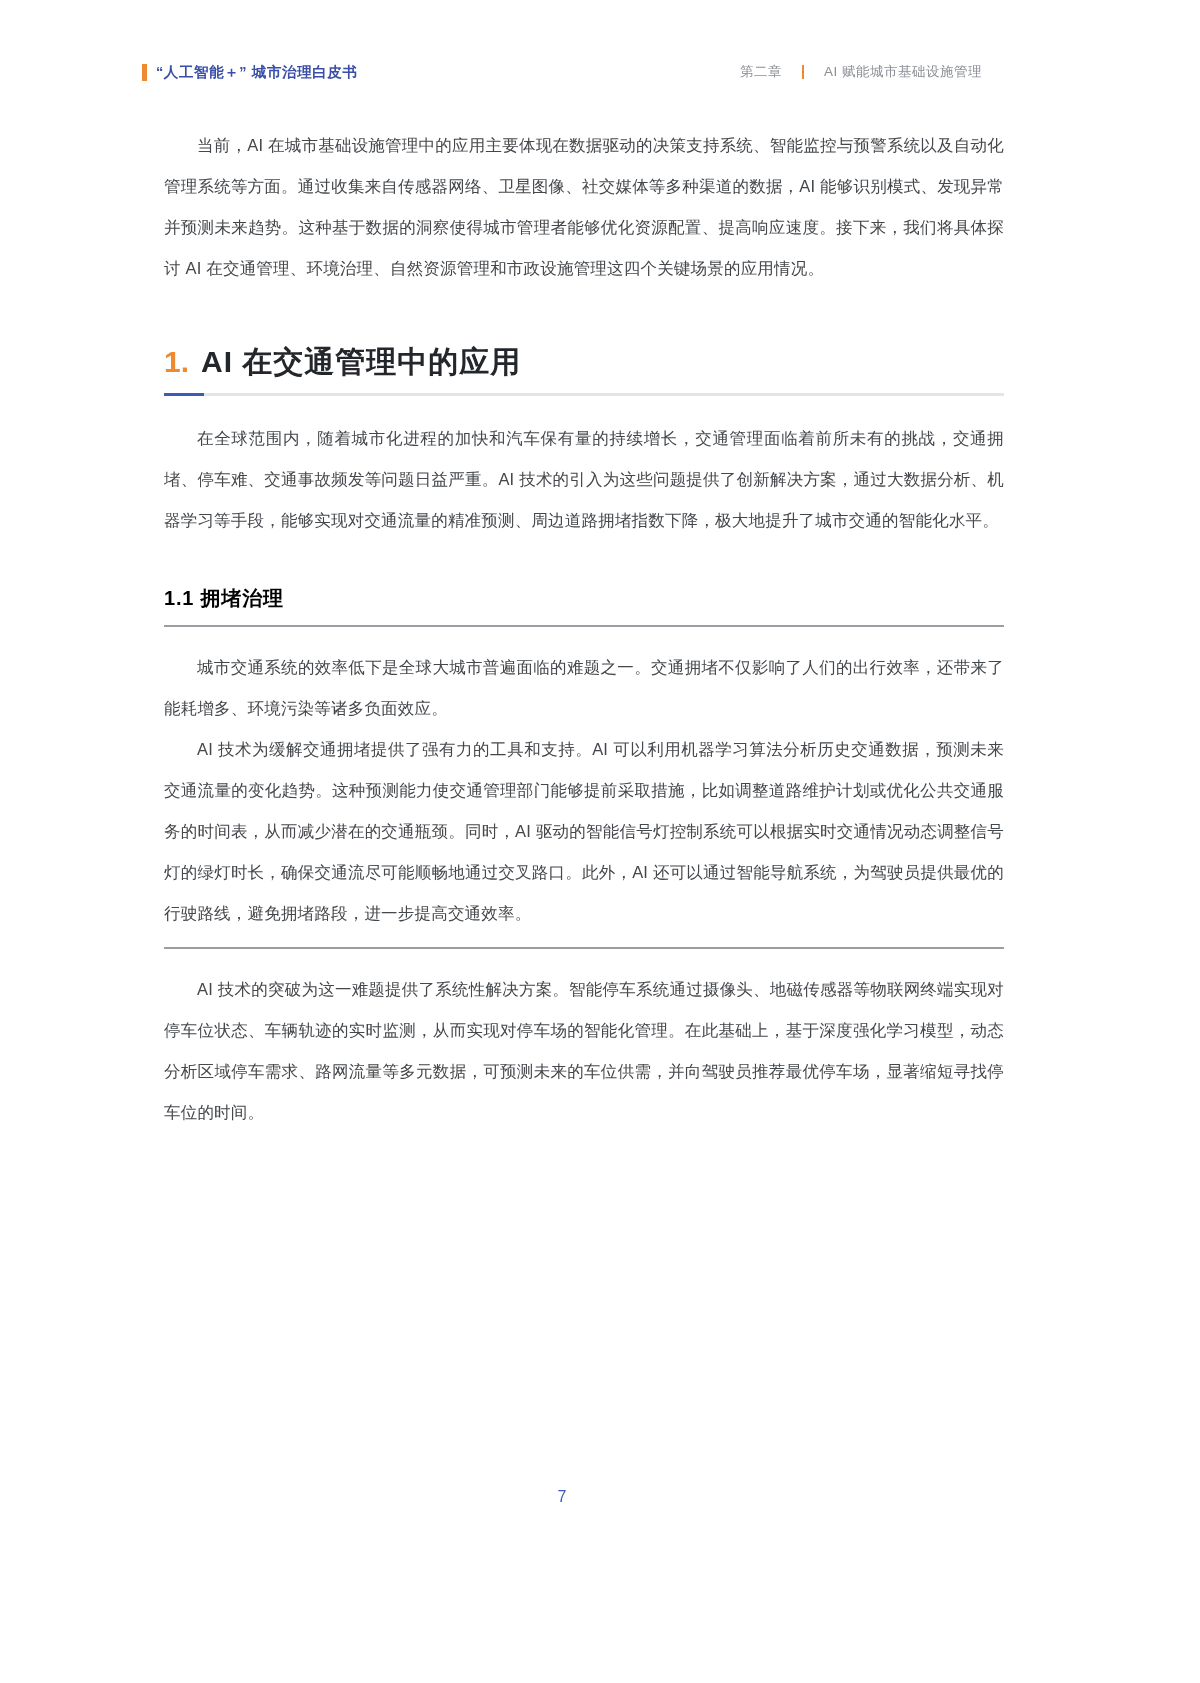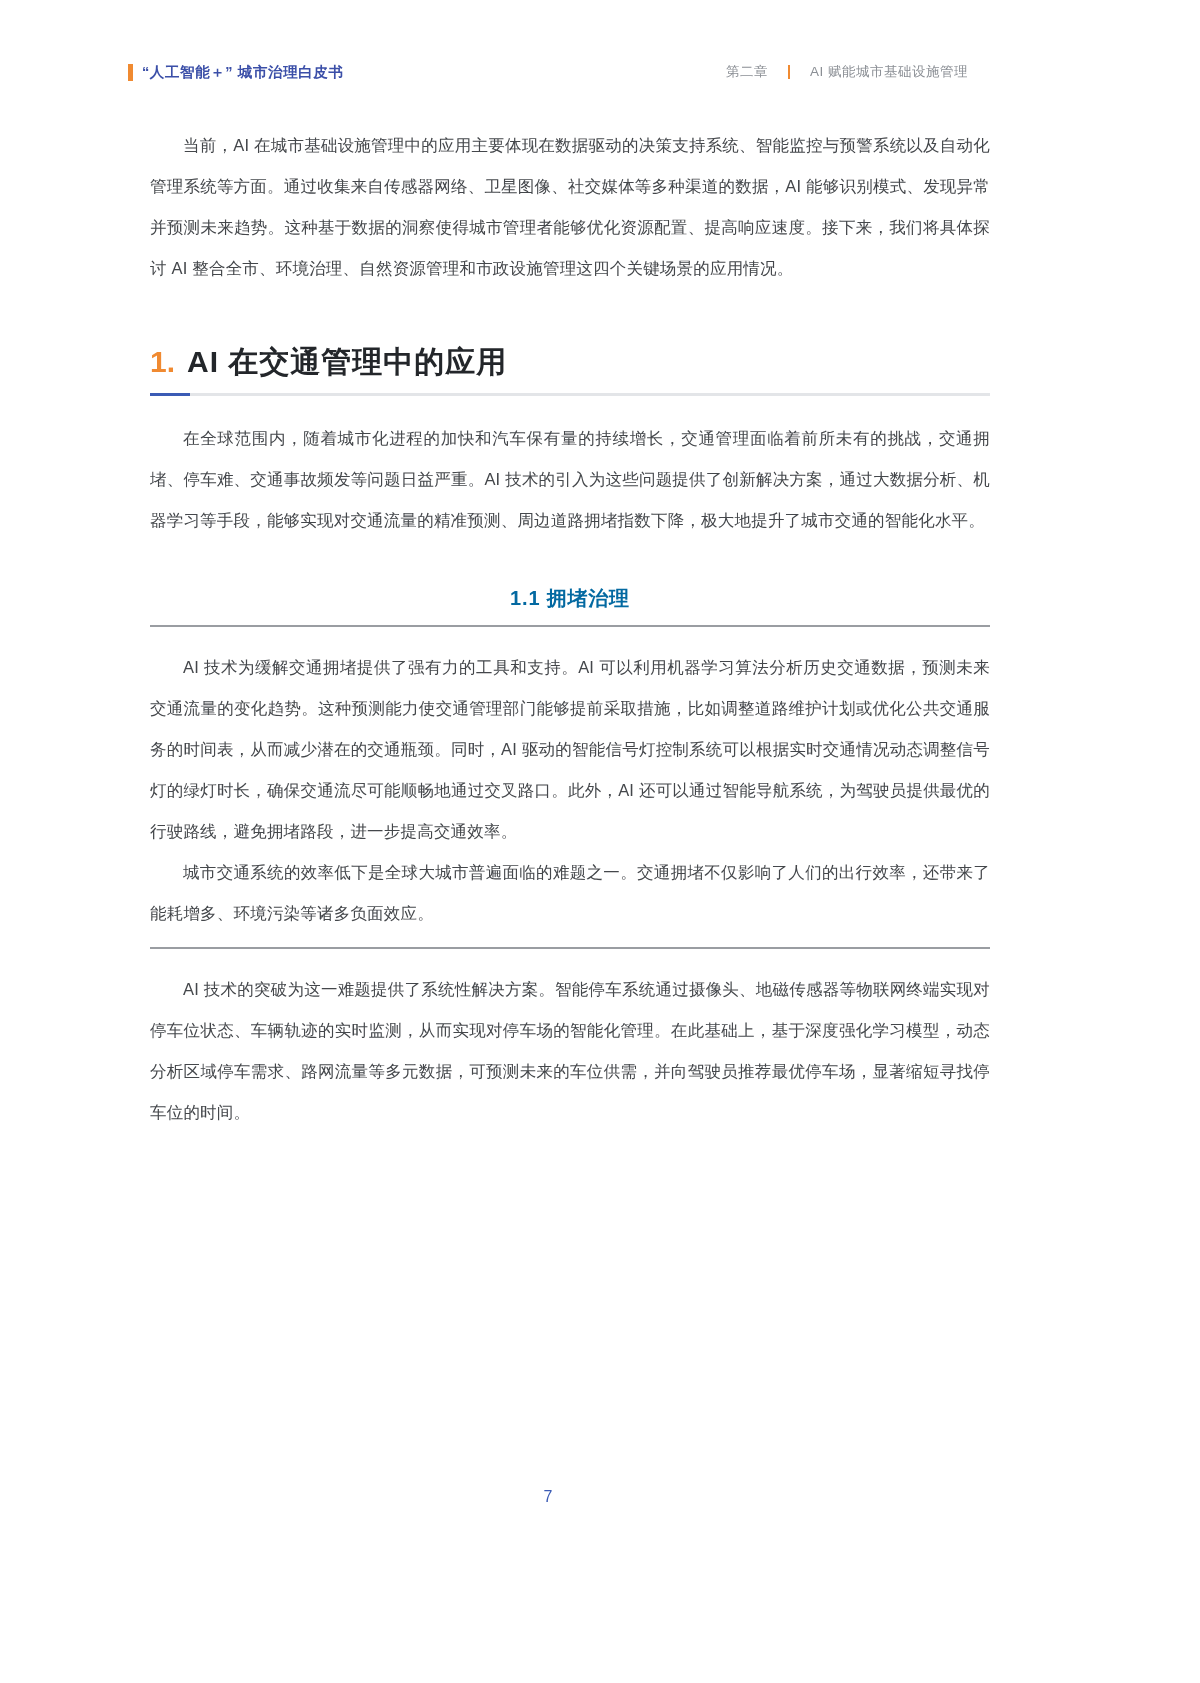--- a/index.html
+++ b/index.html
@@ -15,20 +15,21 @@
     position: relative;
     overflow: hidden;
   }
 
   .page {
     position: relative;
     width: 1096px;
     height: 1683px;
     box-sizing: border-box;
     padding: 8px;
+    margin-left: 14px;
   }
 
   
   .runhead {
     position: absolute;
     top: 55px;
     left: 128px;
     right: 128px;
     height: 34px;
     display: flex;
@@ -129,23 +130,22 @@
   }
   .section-body {
     margin-top: 22px;
   }
 
   
   .sub-head {
     margin-top: 44px;
     font-size: 20px;
     font-weight: bold;
-    color: #0369a1;
+    color: #000000;
     letter-spacing: 0.8px;
-    text-align: center;
   }
   .sub-rule {
     margin-top: 13px;
     height: 2px;
     width: 840px;
     background: #9a9da2;
   }
   .sub-body {
     margin-top: 20px;
   }
@@ -175,38 +175,38 @@
     <div class="runhead-right">
       <span>第二章</span>
       <span class="runhead-sep"></span>
       <span>AI 赋能城市基础设施管理</span>
     </div>
   </div>
 
   <div class="content">
 
     <div class="intro-block">
-      <p class="para">当前，AI 在城市基础设施管理中的应用主要体现在数据驱动的决策支持系统、智能监控与预警系统以及自动化管理系统等方面。通过收集来自传感器网络、卫星图像、社交媒体等多种渠道的数据，AI 能够识别模式、发现异常并预测未来趋势。这种基于数据的洞察使得城市管理者能够优化资源配置、提高响应速度。接下来，我们将具体探讨 AI 整合全市、环境治理、自然资源管理和市政设施管理这四个关键场景的应用情况。</p>
+      <p class="para">当前，AI 在城市基础设施管理中的应用主要体现在数据驱动的决策支持系统、智能监控与预警系统以及自动化管理系统等方面。通过收集来自传感器网络、卫星图像、社交媒体等多种渠道的数据，AI 能够识别模式、发现异常并预测未来趋势。这种基于数据的洞察使得城市管理者能够优化资源配置、提高响应速度。接下来，我们将具体探讨 AI 在交通管理、环境治理、自然资源管理和市政设施管理这四个关键场景的应用情况。</p>
     </div>
 
     <div class="section-head">
       <span class="section-num">1.</span>
       <span class="section-title">AI 在交通管理中的应用</span>
     </div>
     <div class="section-rule"></div>
 
     <div class="section-body">
       <p class="para">在全球范围内，随着城市化进程的加快和汽车保有量的持续增长，交通管理面临着前所未有的挑战，交通拥堵、停车难、交通事故频发等问题日益严重。AI 技术的引入为这些问题提供了创新解决方案，通过大数据分析、机器学习等手段，能够实现对交通流量的精准预测、周边道路拥堵指数下降，极大地提升了城市交通的智能化水平。</p>
     </div>
 
     <div class="sub-head">1.1 拥堵治理</div>
     <div class="sub-rule"></div>
     <div class="sub-body">
+      <p class="para">城市交通系统的效率低下是全球大城市普遍面临的难题之一。交通拥堵不仅影响了人们的出行效率，还带来了能耗增多、环境污染等诸多负面效应。</p>
       <p class="para tight">AI 技术为缓解交通拥堵提供了强有力的工具和支持。AI 可以利用机器学习算法分析历史交通数据，预测未来交通流量的变化趋势。这种预测能力使交通管理部门能够提前采取措施，比如调整道路维护计划或优化公共交通服务的时间表，从而减少潜在的交通瓶颈。同时，AI 驱动的智能信号灯控制系统可以根据实时交通情况动态调整信号灯的绿灯时长，确保交通流尽可能顺畅地通过交叉路口。此外，AI 还可以通过智能导航系统，为驾驶员提供最优的行驶路线，避免拥堵路段，进一步提高交通效率。</p>
-      <p class="para">城市交通系统的效率低下是全球大城市普遍面临的难题之一。交通拥堵不仅影响了人们的出行效率，还带来了能耗增多、环境污染等诸多负面效应。</p>
     </div>
 
     <div class="sub-rule"></div>
     <div class="sub-body">
       <p class="para tight">AI 技术的突破为这一难题提供了系统性解决方案。智能停车系统通过摄像头、地磁传感器等物联网终端实现对停车位状态、车辆轨迹的实时监测，从而实现对停车场的智能化管理。在此基础上，基于深度强化学习模型，动态分析区域停车需求、路网流量等多元数据，可预测未来的车位供需，并向驾驶员推荐最优停车场，显著缩短寻找停车位的时间。</p>
     </div>
 
   </div>
 
   <div class="page-number">7</div>

